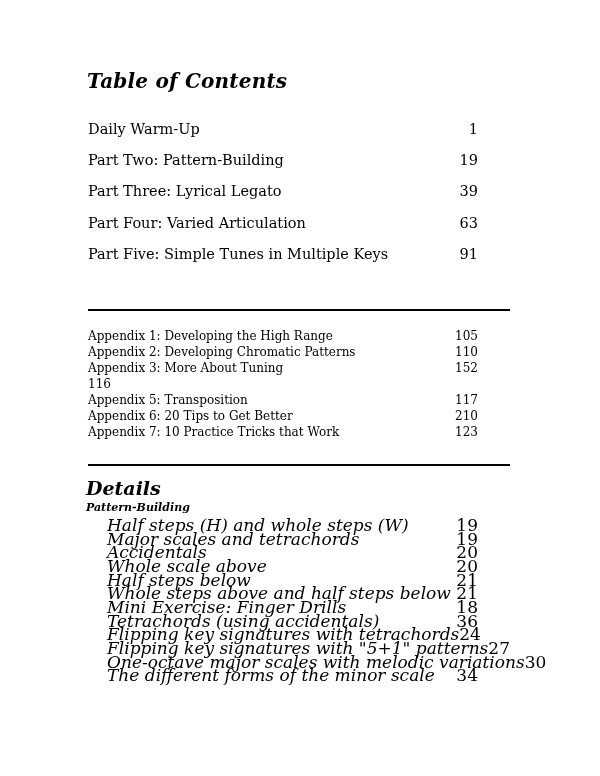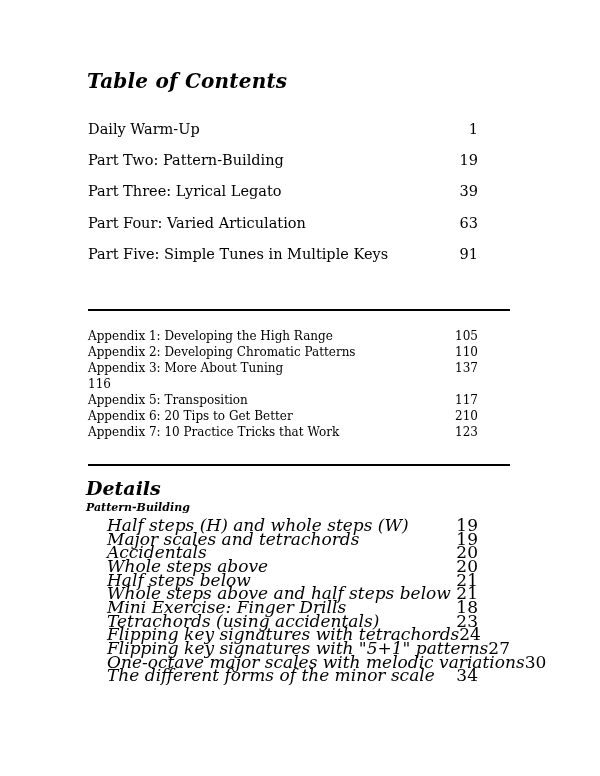--- a/index.html
+++ b/index.html
@@ -128,21 +128,21 @@
     <div class="row">
       <span class="label">Appendix 1: Developing the High Range</span>
       <span class="pagenum">105</span>
     </div>
     <div class="row">
       <span class="label">Appendix 2: Developing Chromatic Patterns</span>
       <span class="pagenum">110</span>
     </div>
     <div class="row">
       <span class="label">Appendix 3: More About Tuning</span>
-      <span class="pagenum">137</span>
+      <span class="pagenum">152</span>
     </div>
     <div class="row">
       <span class="pagenum">116</span>
     </div>
     <div class="row">
       <span class="label">Appendix 5: Transposition</span>
       <span class="pagenum">117</span>
     </div>
     <div class="row">
       <span class="label">Appendix 6: 20 Tips to Get Better</span>
@@ -166,38 +166,38 @@
     </div>
     <div class="row">
       <span class="label">Major scales and tetrachords</span>
       <span class="pagenum">19</span>
     </div>
     <div class="row">
       <span class="label">Accidentals</span>
       <span class="pagenum">20</span>
     </div>
     <div class="row">
-      <span class="label">Whole steps above</span>
+      <span class="label">Whole scale above</span>
       <span class="pagenum">20</span>
     </div>
     <div class="row">
       <span class="label">Half steps below</span>
       <span class="pagenum">21</span>
     </div>
     <div class="row">
       <span class="label">Whole steps above and half steps below</span>
       <span class="pagenum">21</span>
     </div>
     <div class="row">
       <span class="label">Mini Exercise: Finger Drills</span>
       <span class="pagenum">18</span>
     </div>
     <div class="row">
       <span class="label">Tetrachords (using accidentals)</span>
-      <span class="pagenum">23</span>
+      <span class="pagenum">36</span>
     </div>
     <div class="row">
       <span class="label">Flipping key signatures with tetrachords</span>
       <span class="pagenum">24</span>
     </div>
     <div class="row">
       <span class="label">Flipping key signatures with "5+1" patterns</span>
       <span class="pagenum">27</span>
     </div>
     <div class="row">

